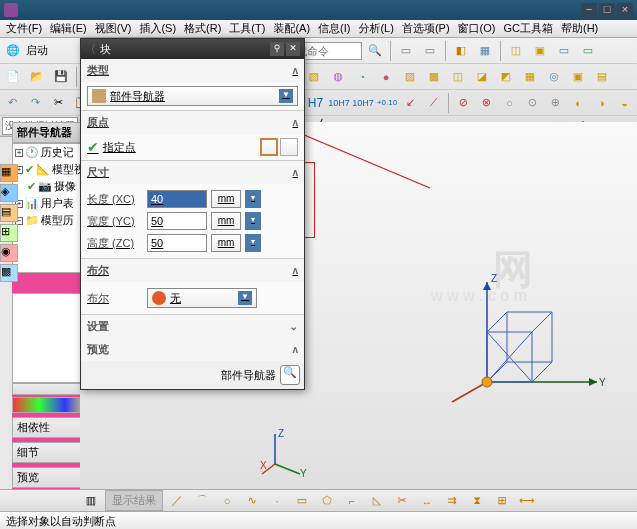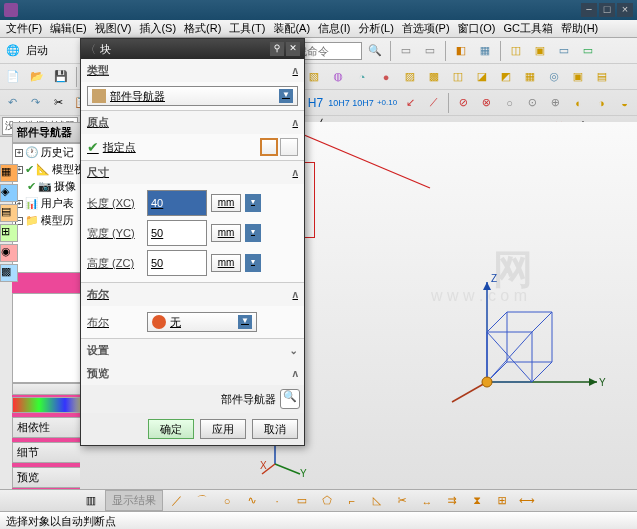--- a/index.html
+++ b/index.html
@@ -50,21 +50,21 @@
 .combo { width: 100%; height: 20px; border: 1px solid #888; background: linear-gradient(#fff, #eee); display: flex; align-items: center; padding: 0 4px; }
 .combo .ico { width: 14px; height: 14px; margin-right: 4px; display: inline-block; }
 .combo .dd { margin-left: auto; width: 14px; height: 14px; background: #4a7aaa; color: #fff; text-align: center; line-height: 12px; font-size: 8px; }
 .point-row { display: flex; align-items: center; gap: 4px; }
 .point-row .chk { color: #3a9a3a; font-size: 14px; }
 .point-row .btns { margin-left: auto; display: flex; gap: 2px; }
 .point-row .btns span { width: 18px; height: 18px; border: 1px solid #aaa; background: linear-gradient(#fff,#eee); }
 .point-row .btns span.hl { border: 2px solid #d08030; }
 .dim-row { display: flex; align-items: center; padding: 2px 0; gap: 4px; }
 .dim-row label { width: 56px; color: #444; }
-.dim-row input { width: 60px; height: 26px; border: 1px solid #888; padding: 0 3px; background: #fff; }
+.dim-row input { width: 60px; height: 18px; border: 1px solid #888; padding: 0 3px; background: #fff; }
 .dim-row input.sel { background: #3a6aaa; color: #fff; }
 .dim-row .unit { width: 30px; height: 18px; border: 1px solid #888; background: linear-gradient(#fff,#eee); text-align: center; line-height: 16px; font-size: 10px; }
 .dim-row .dd2 { width: 16px; height: 18px; background: #4a7aaa; color: #fff; text-align: center; line-height: 16px; font-size: 8px; }
 .red-box { position: absolute; border: 1px solid #d02020; pointer-events: none; }
 .red-arrow { position: absolute; pointer-events: none; }
 .result-row { display: flex; justify-content: flex-end; align-items: center; padding: 4px; gap: 4px; }
 .result-row .mag { width: 20px; height: 20px; border: 1px solid #888; border-radius: 3px; background: #fff; text-align: center; }
 .grip { text-align: center; color: #888; padding: 2px; letter-spacing: 2px; }
 .dlg-buttons { padding: 6px; display: flex; justify-content: flex-end; gap: 6px; background: #eee; }
 .dlg-buttons button { width: 46px; height: 20px; border: 1px solid #888; background: linear-gradient(#fff,#ddd); font-size: 11px; }
@@ -366,25 +366,20 @@
     </div>
   <div class="dlg-sec-hdr">
       <span>预览</span>
       <span class="arrow">ʌ</span>
     </div>
   <div class="result-row">
     <span>部件导航器</span>
     <span class="mag">🔍</span>
   </div>
 
-  <div class="dlg-buttons">
-    <button class="primary">确定</button>
-    <button>应用</button>
-    <button>取消</button>
-  </div>
 </div>
 
 <div class="red-box" style="left:265px; top:162px; width:50px; height:76px;"></div>
 <svg class="red-arrow" style="left:180px; top:78px" width="260" height="120">
   <line x1="8" y1="8" x2="250" y2="110" stroke="#d02020" stroke-width="1.2"></line>
   <polygon points="2,4 16,6 10,16" fill="#d02020"></polygon>
 </svg>
 
 <div class="bottom-toolbar">
   <span class="tool-btn">▥</span>

